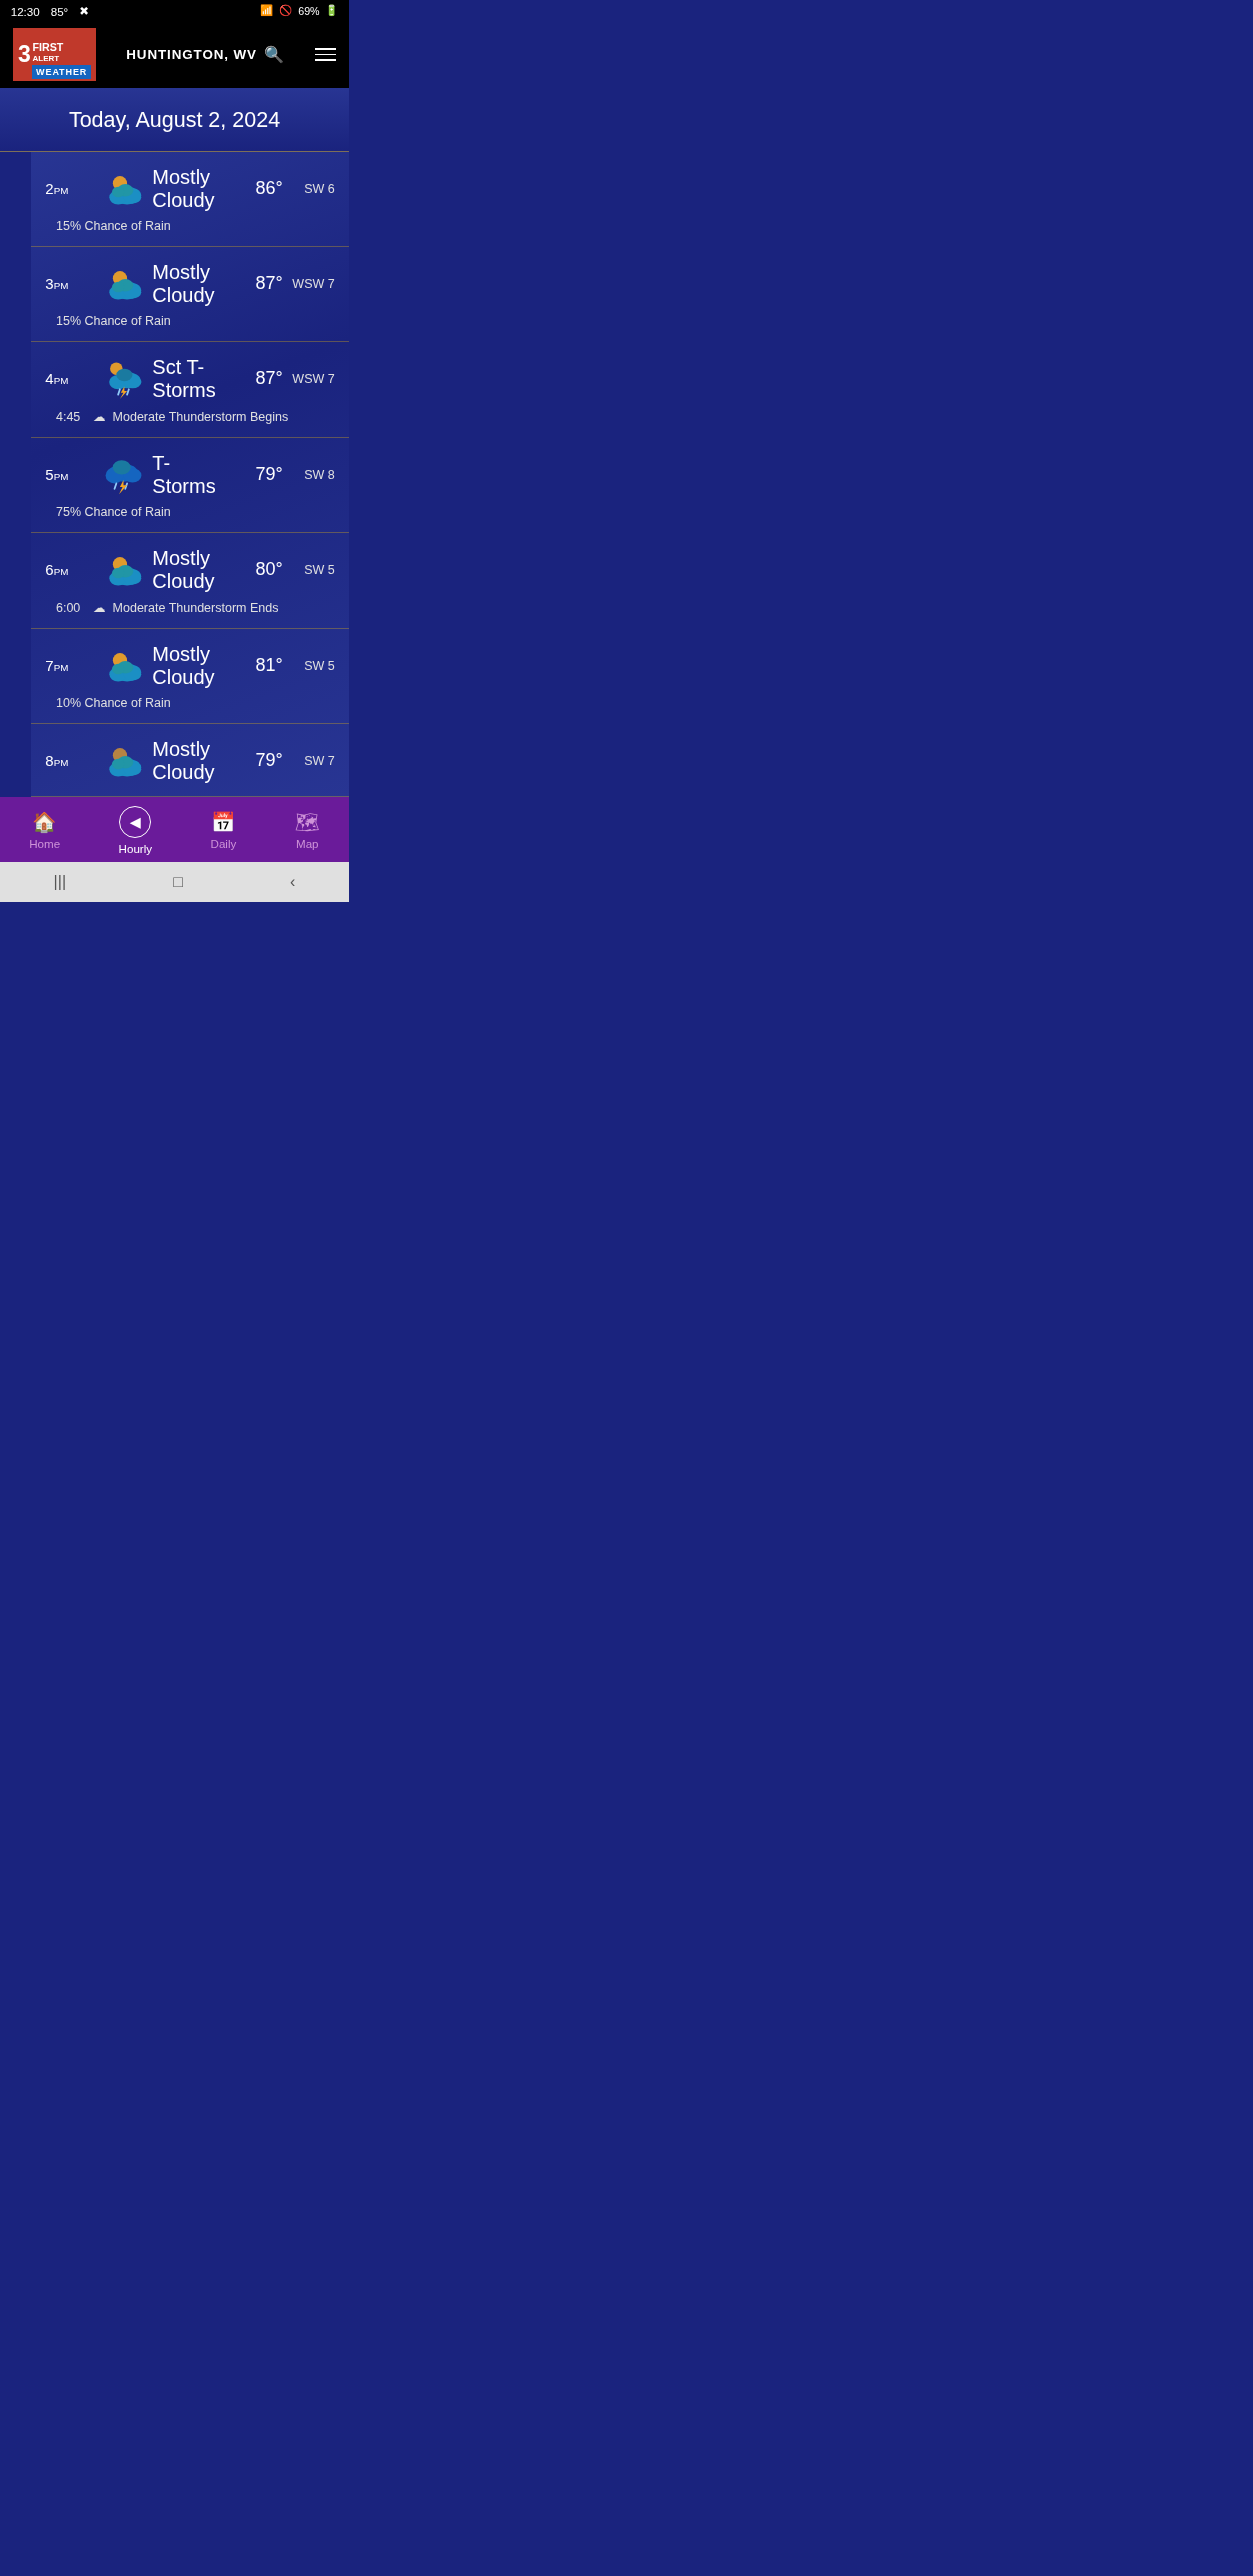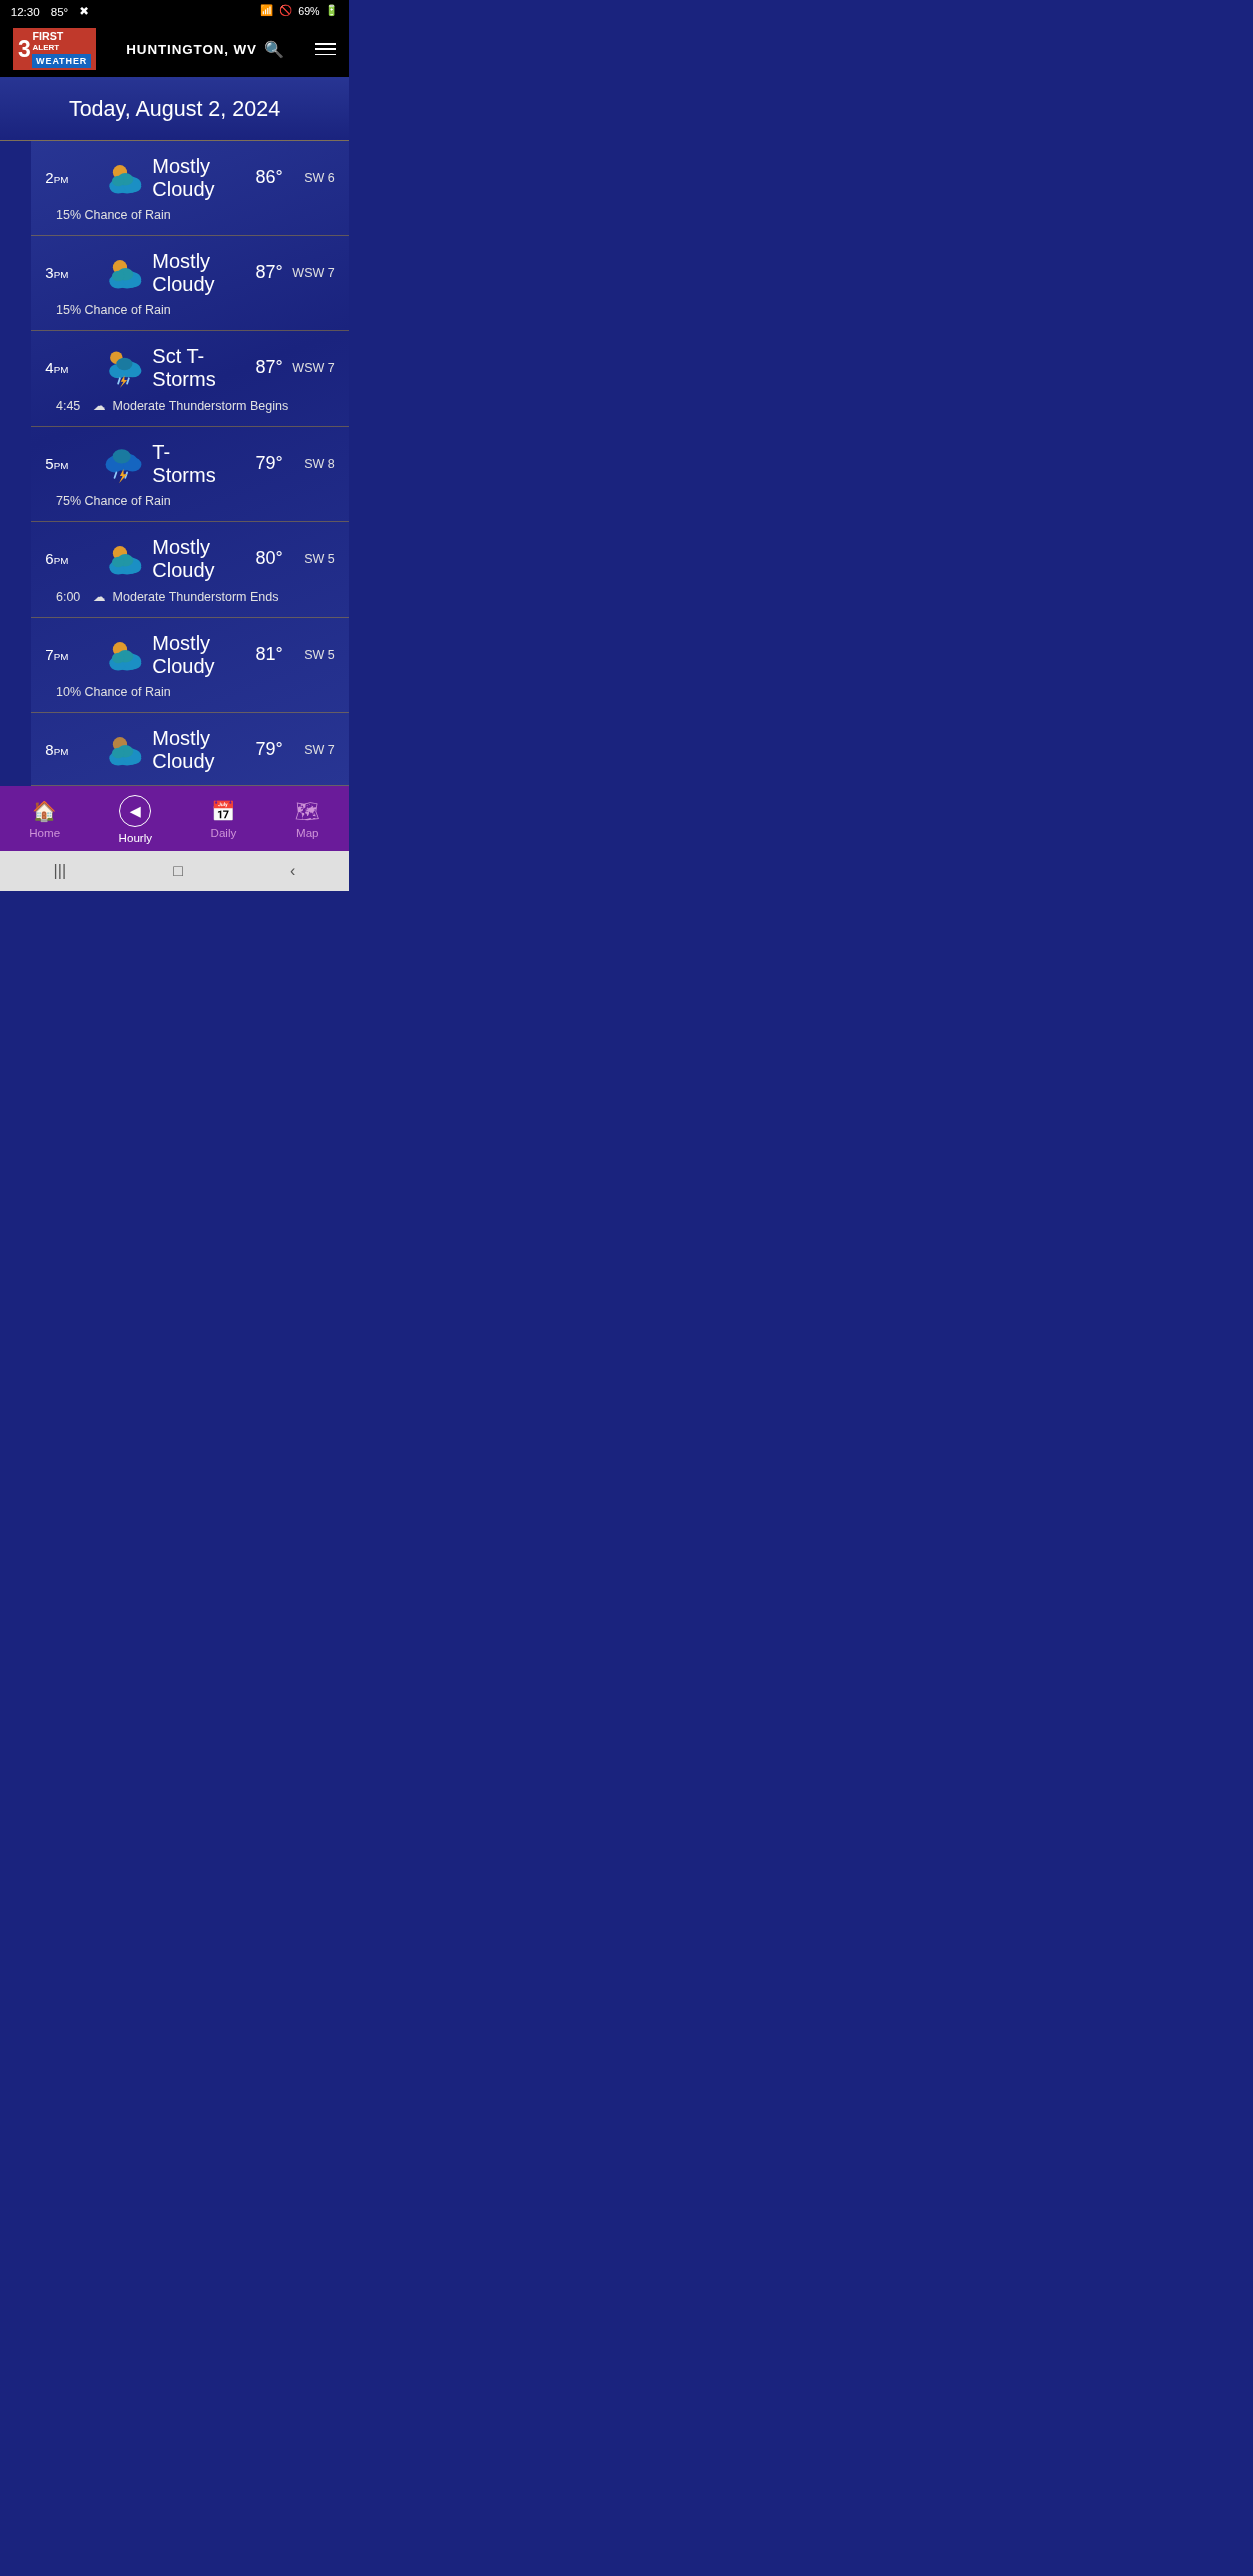--- a/index.html
+++ b/index.html
@@ -52,20 +52,21 @@
     }
     .logo-num {
       font-size: 23px;
       font-weight: 900;
     }
     .logo-alert {
       display: flex;
       flex-direction: column;
       font-size: 8px;
       line-height: 1.2;
+      margin-top: 11px;
     }
     .logo-alert .first { font-size: 10.7px; font-weight: bold; }
     .logo-weather {
       background: #1565c0;
       font-size: 9px;
       font-weight: bold;
       padding: 1.8px 3.6px;
       margin-top: 1.8px;
       letter-spacing: 0.9px;
     }

